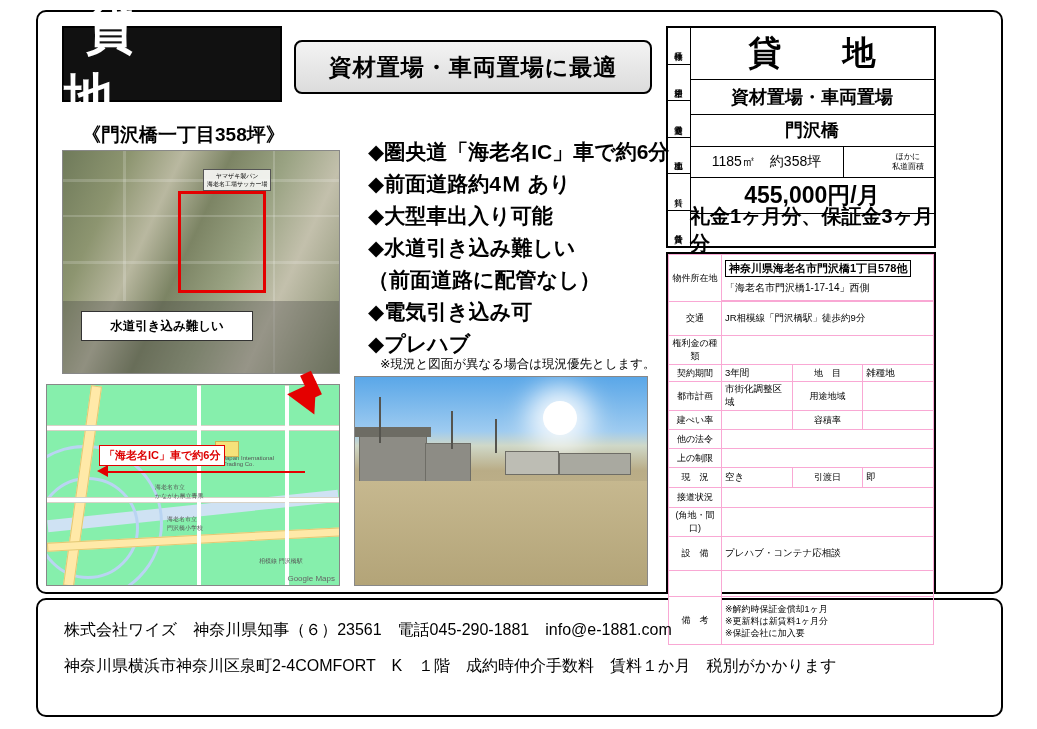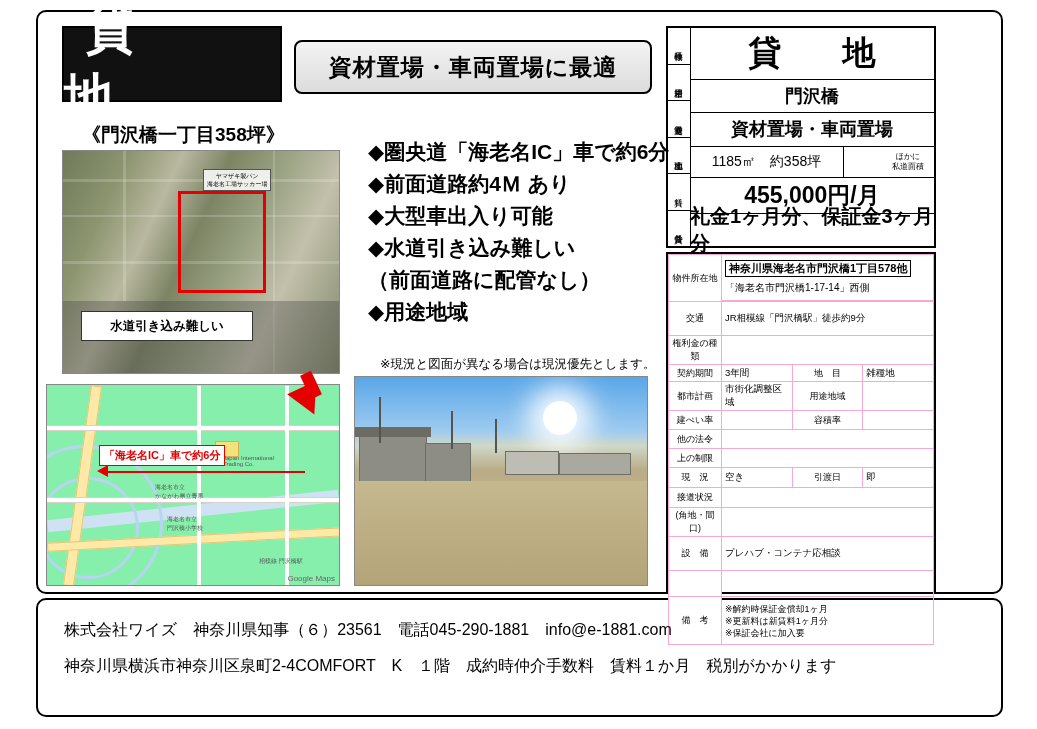--- a/index.html
+++ b/index.html
@@ -106,21 +106,22 @@
     <span>資材置場・車両置場に最適</span>
   </div>
   <div id="subtitle">《門沢橋一丁目358坪》</div>
 
   <div id="bullets">
     <div>◆圏央道「海老名IC」車で約6分</div>
     <div>◆前面道路約4Ｍ あり</div>
     <div>◆大型車出入り可能</div>
     <div>◆水道引き込み難しい</div>
     <div>（前面道路に配管なし）</div>
-    <div>◆用途地域</div>
+    <div>◆電気引き込み可</div>
+    <div>◆プレハブ</div>
   </div>
   <div id="note">※現況と図面が異なる場合は現況優先とします。</div>
 
   <div class="photo" id="aerial">
     <div class="fieldline" style="left:0;top:28px;width:100%;height:3px;"></div>
     <div class="fieldline" style="left:0;top:64px;width:100%;height:2px;"></div>
     <div class="fieldline" style="left:0;top:110px;width:100%;height:3px;"></div>
     <div class="fieldline" style="left:60px;top:0;width:3px;height:150px;"></div>
     <div class="fieldline" style="left:210px;top:0;width:2px;height:222px;"></div>
     <div style="position:absolute;left:0;top:150px;width:100%;height:72px;background:rgba(70,70,70,.35);"></div>
@@ -171,25 +172,25 @@
       <div>希望用途</div>
       <div>最寄交通</div>
       <div>土地面積</div>
       <div>賃料</div>
       <div>賃貸条件</div>
     </div>
     <div class="vals">
       <div class="r r1">
           <span class="big-title">貸　地</span>
         </div>
+      <div class="r r2">
+          <span class="mid">資材置場・車両置場</span>
+        </div>
       <div class="r r3">
           <span class="mid">門沢橋</span>
-        </div>
-      <div class="r r2">
-          <span class="mid">資材置場・車両置場</span>
         </div>
       <div class="r r4 areaRow">
         <div class="a">1185㎡　約358坪</div>
         <div class="b">ほかに<br>私道面積</div>
       </div>
       <div class="r r5">
           <span class="rent">455,000円/月</span>
         </div>
       <div class="r r6">
           <span class="cond">礼金1ヶ月分、保証金3ヶ月分</span>

